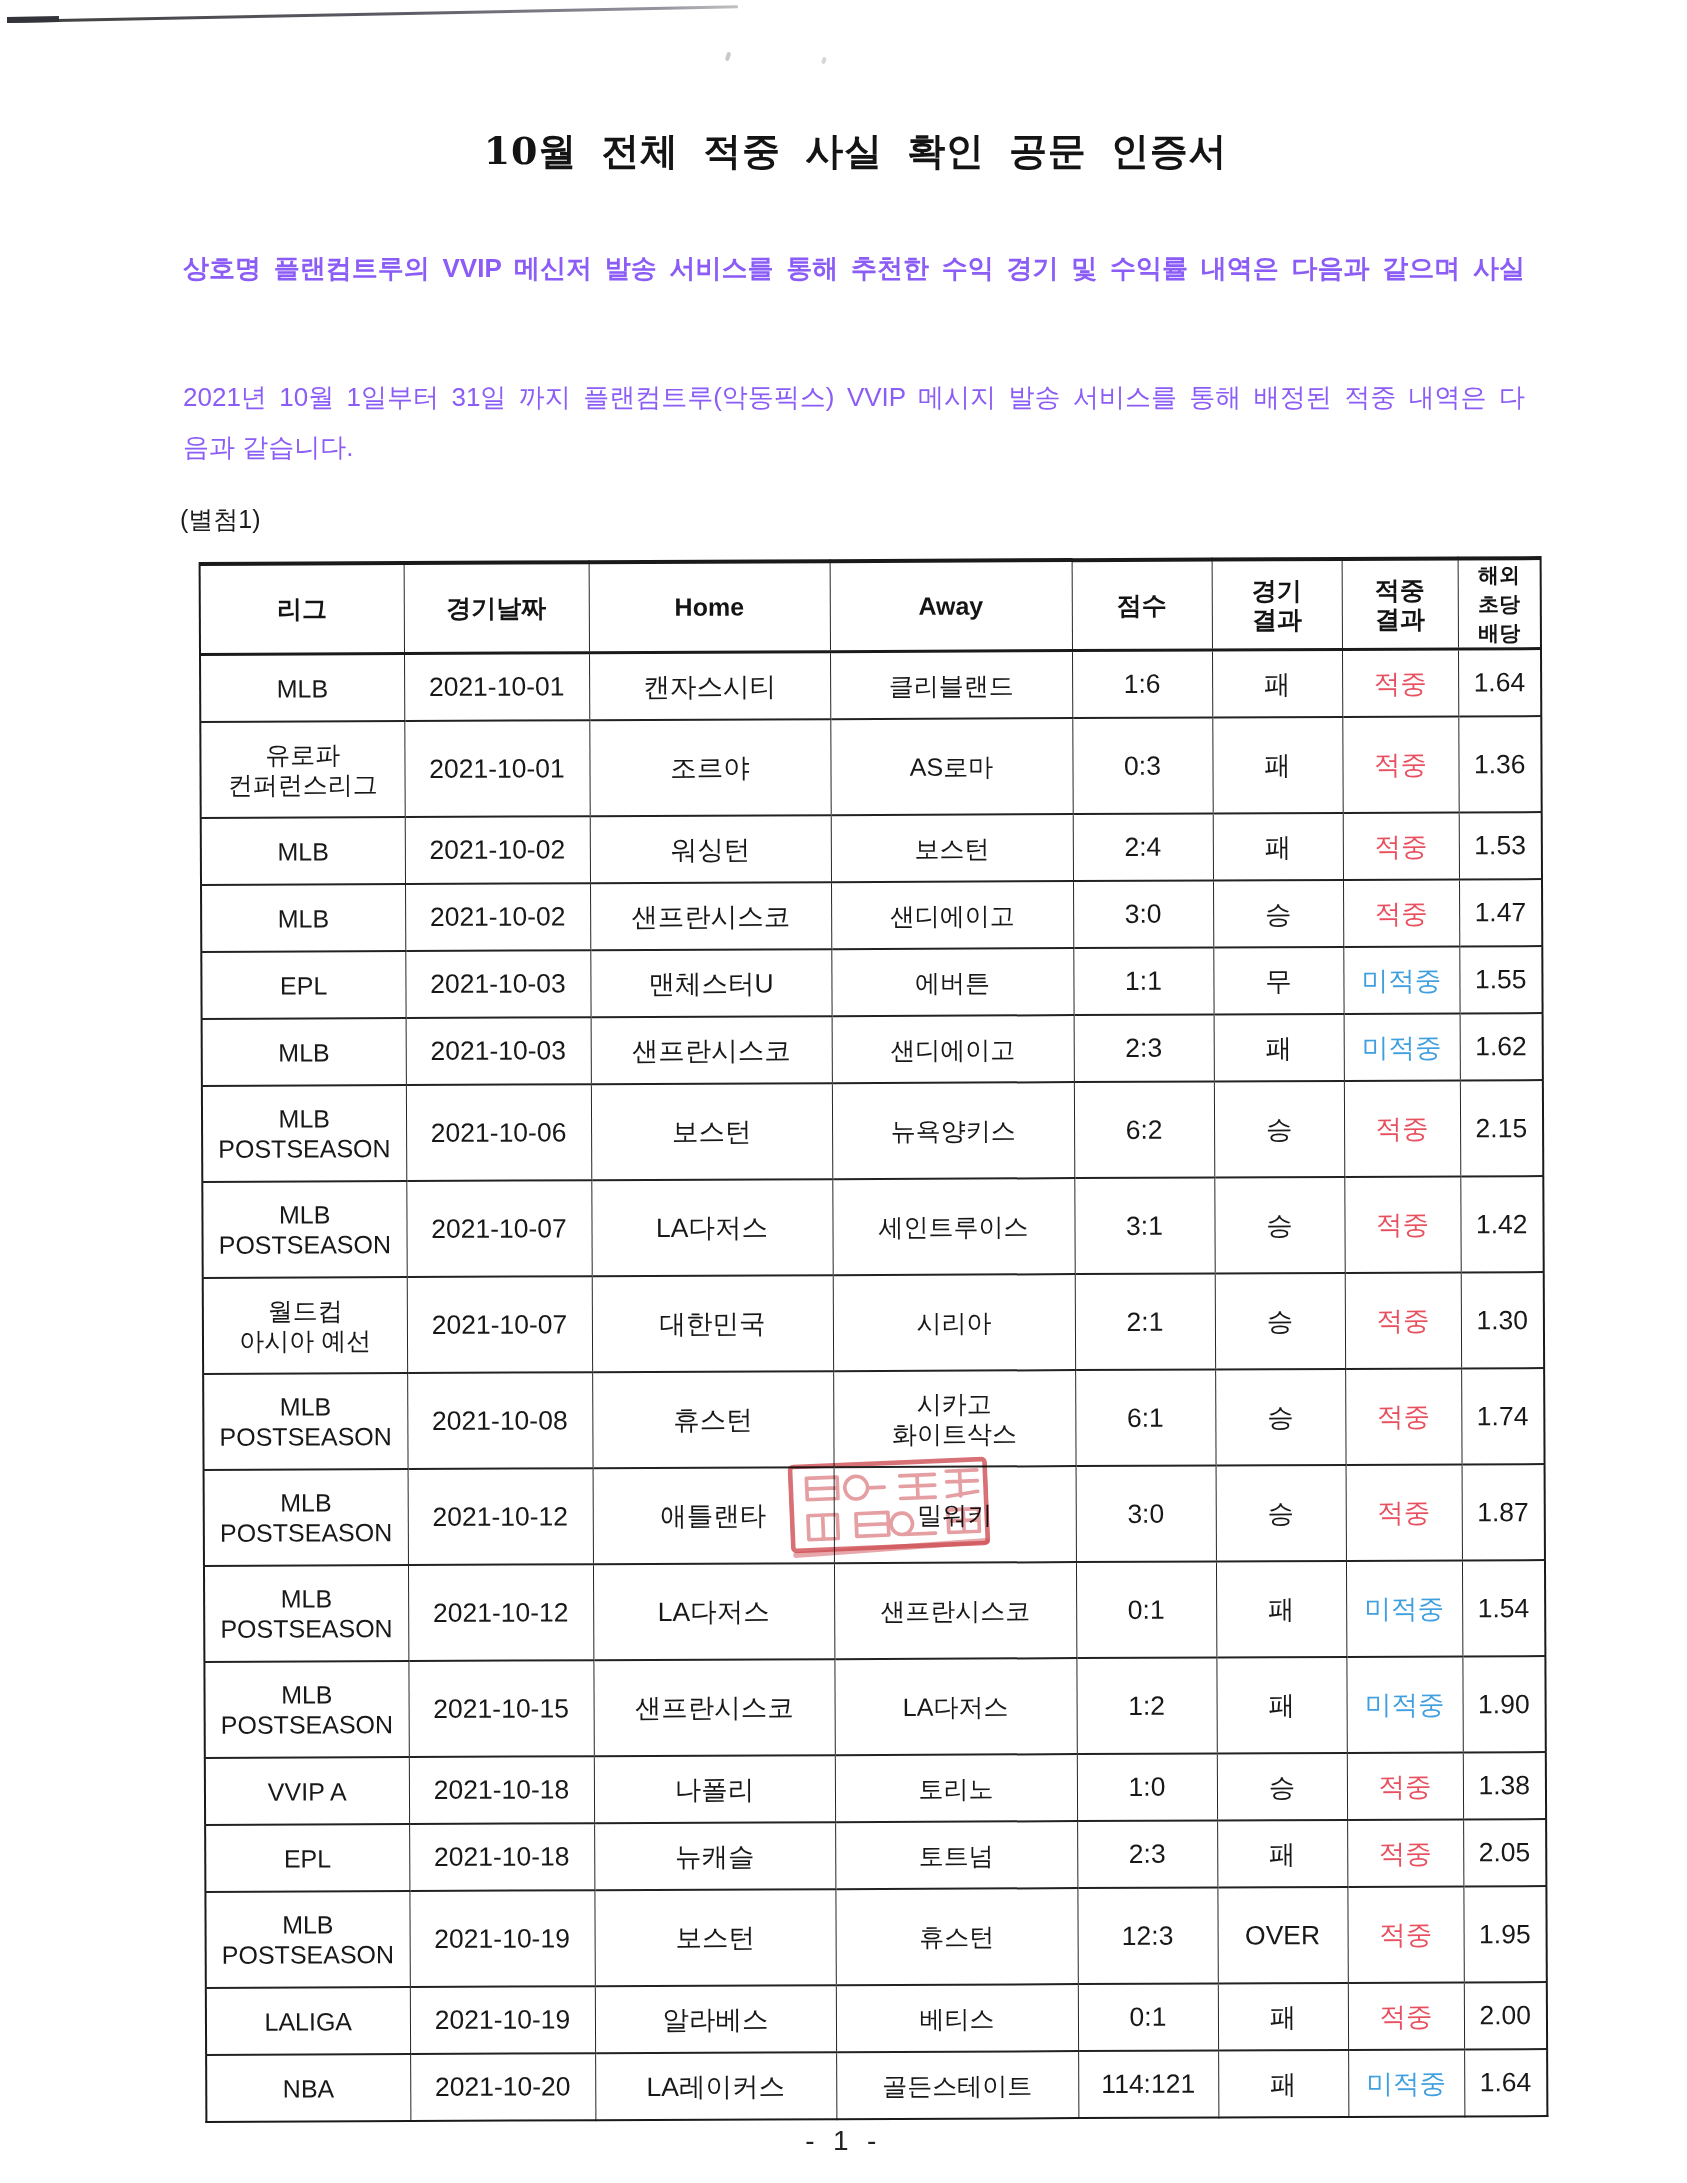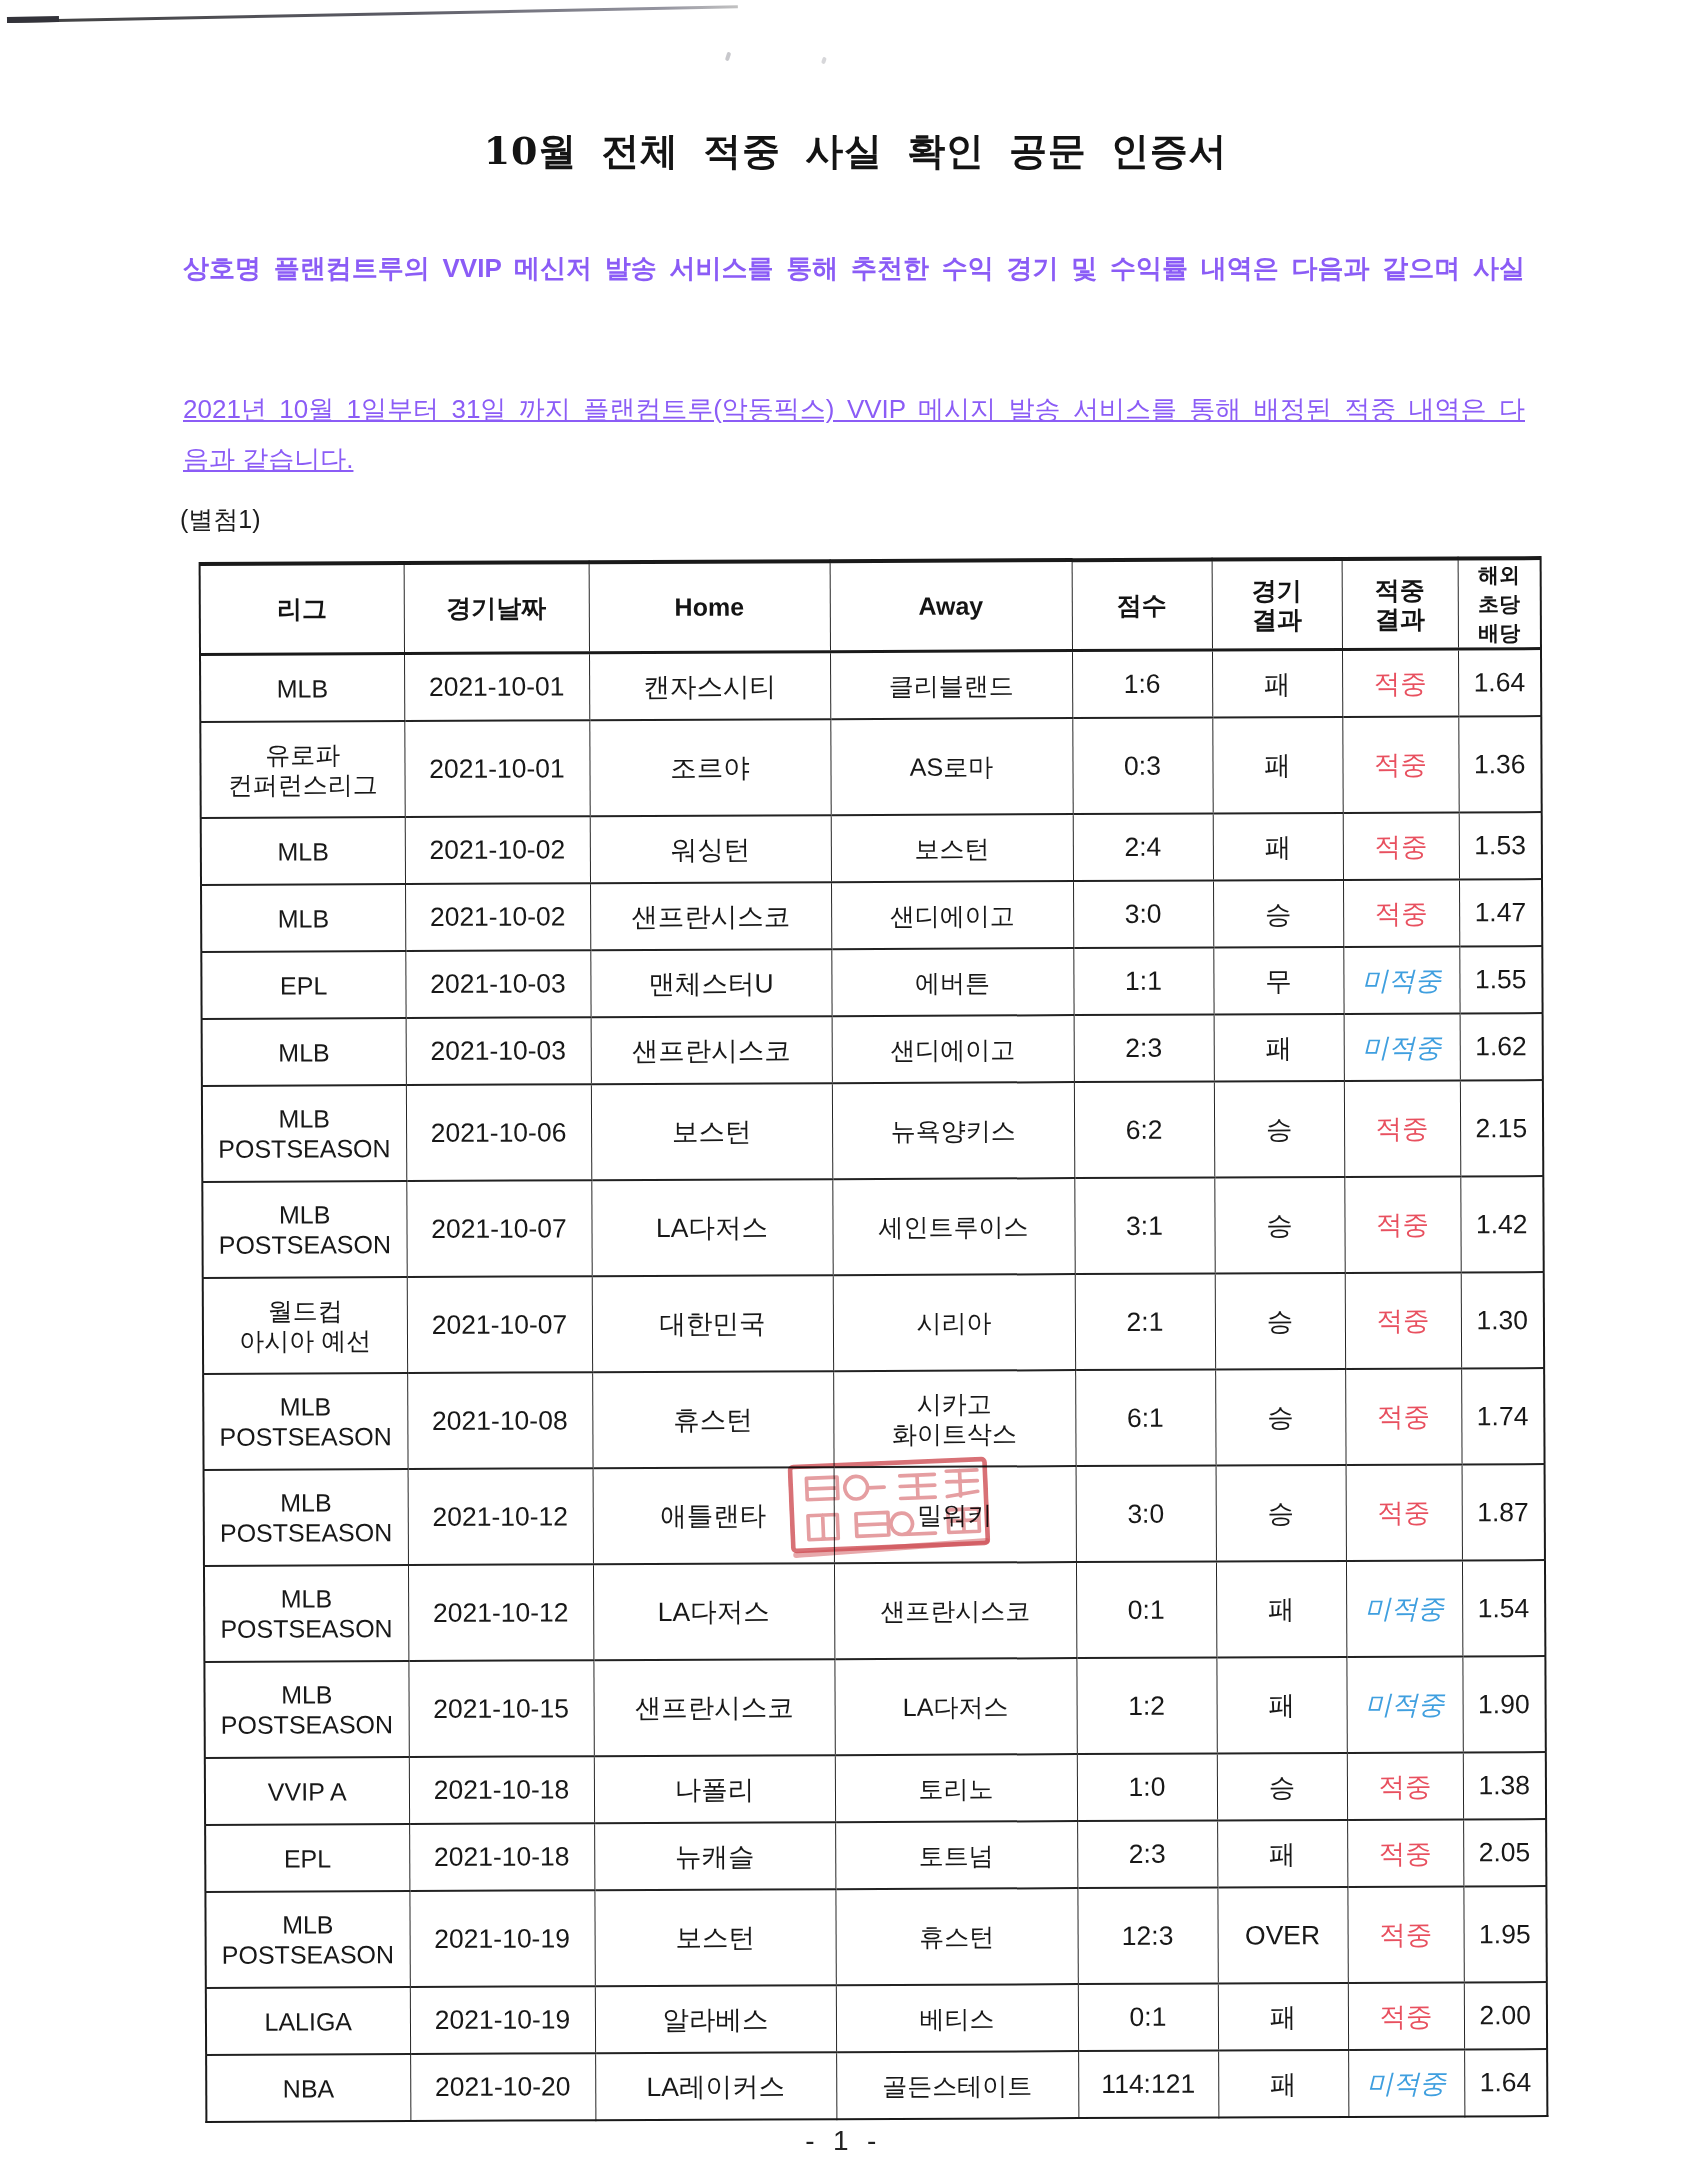--- a/index.html
+++ b/index.html
@@ -31,21 +31,21 @@
   .speck.s2{left:822px;top:57px;height:6.6px;opacity:.4;}
 
   .title{
     position:absolute;left:12px;top:126px;width:100%;margin:0;
     text-align:center;font-family:"DejaVu Serif","Liberation Serif",serif;
     font-weight:700;font-size:38px;letter-spacing:0.7px;word-spacing:10.6px;color:#141414;
   }
 
   .para{position:absolute;left:183px;width:1342px;font-size:26px;line-height:50px;color:#8b5cf6;}
   .para.p1{top:243px;font-weight:700;}
-  .para.p2{top:384px;font-weight:400;text-decoration:underline;}
+  .para.p2{top:372px;font-weight:400;}
   .jline{text-align:justify;text-align-last:justify;}
 
   .attach{position:absolute;left:180px;top:503px;font-size:25px;font-weight:400;}
 
   table.results{
     position:absolute;left:202px;top:559px;width:1341px;
     border-collapse:collapse;table-layout:fixed;
     border:2px solid #1a1a1a;border-top-width:4px;border-bottom-width:2.6px;
     transform:rotate(-0.25deg);transform-origin:center center;
   }
@@ -62,21 +62,21 @@
     height:74px;font-weight:700;font-size:25px;line-height:29px;
     white-space:pre-line;border-bottom:3.3px solid #1a1a1a;color:#141414;
   }
   thead th.h-odds{font-size:21px;line-height:29px;font-weight:700;}
   tbody td{font-size:26.5px;color:#181818;}
   tr.short td{height:65px;}
   tr.tall td{height:94px;}
   td.c-league,td.c-away{white-space:pre-line;font-size:25px;line-height:30px;}
   td.c-hit{font-weight:400;}
   td.c-hit.hit{color:var(--hit);}
-  td.c-hit.miss{color:var(--miss);font-style:italic;}
+  td.c-hit.miss{color:var(--miss);}
 
   .stamp{
     position:absolute;left:784px;top:1432px;width:200px;height:94px;
     transform:rotate(-2.4deg);mix-blend-mode:multiply;opacity:.88;pointer-events:none;
   }
   .stamp svg{width:100%;height:100%;}
 
   .pageno{
     position:absolute;left:0;top:2125px;width:100%;text-align:center;
     font-size:28px;letter-spacing:5.3px;color:#222;

